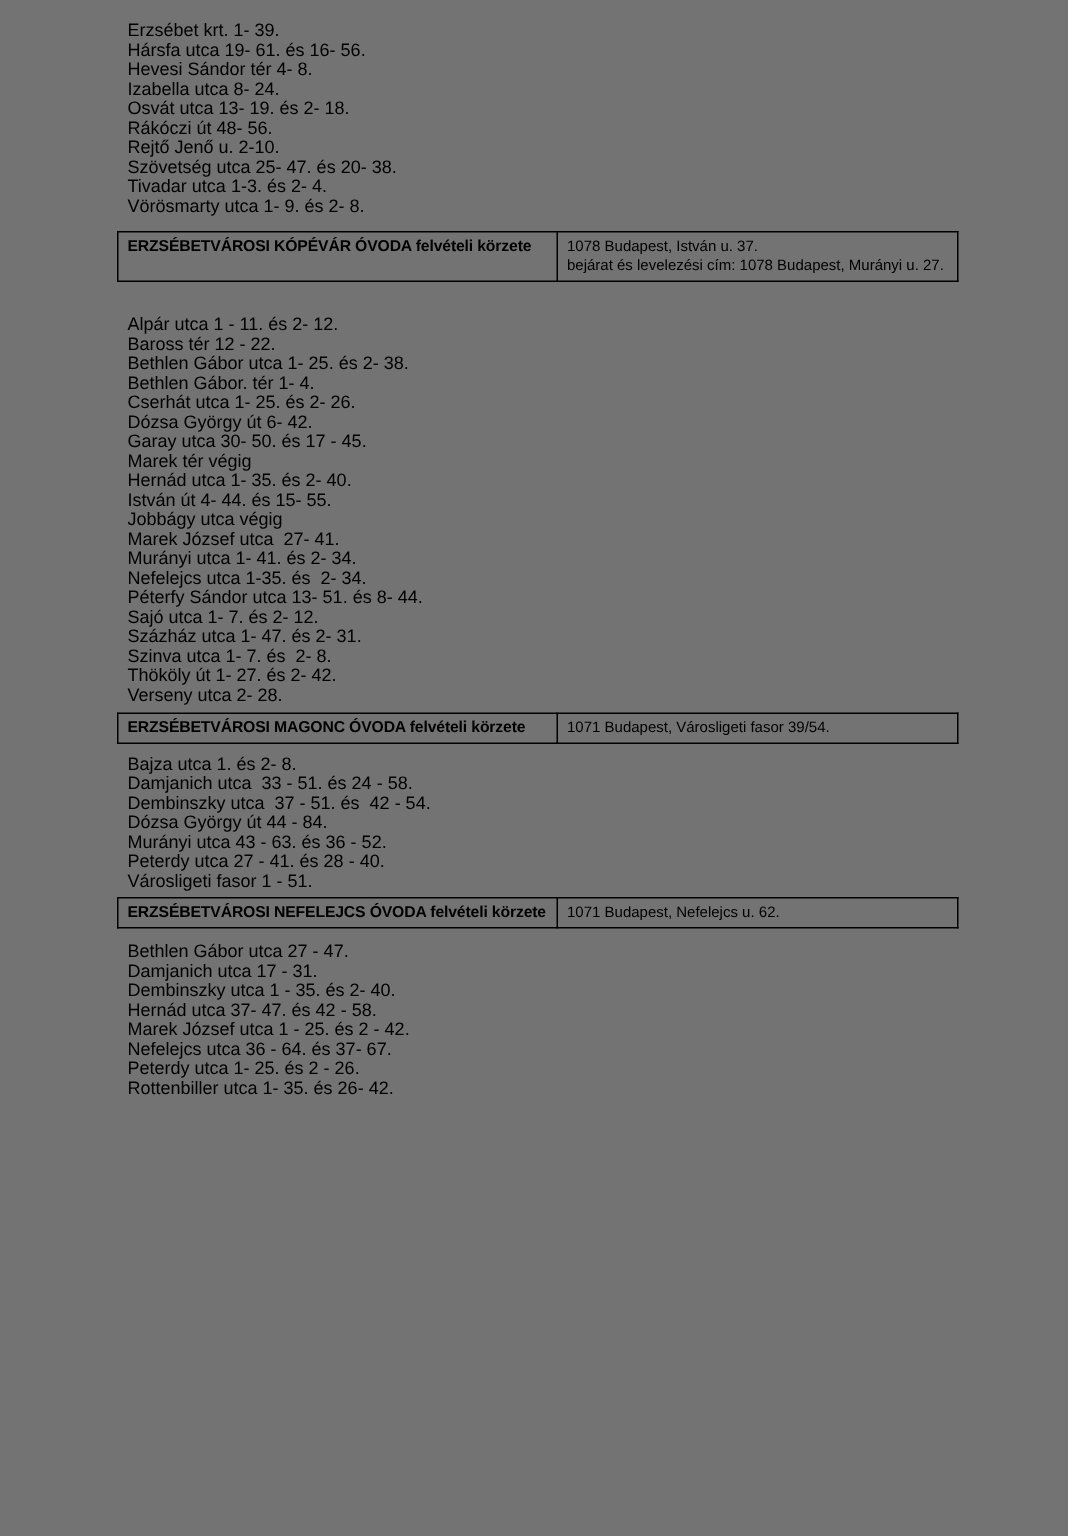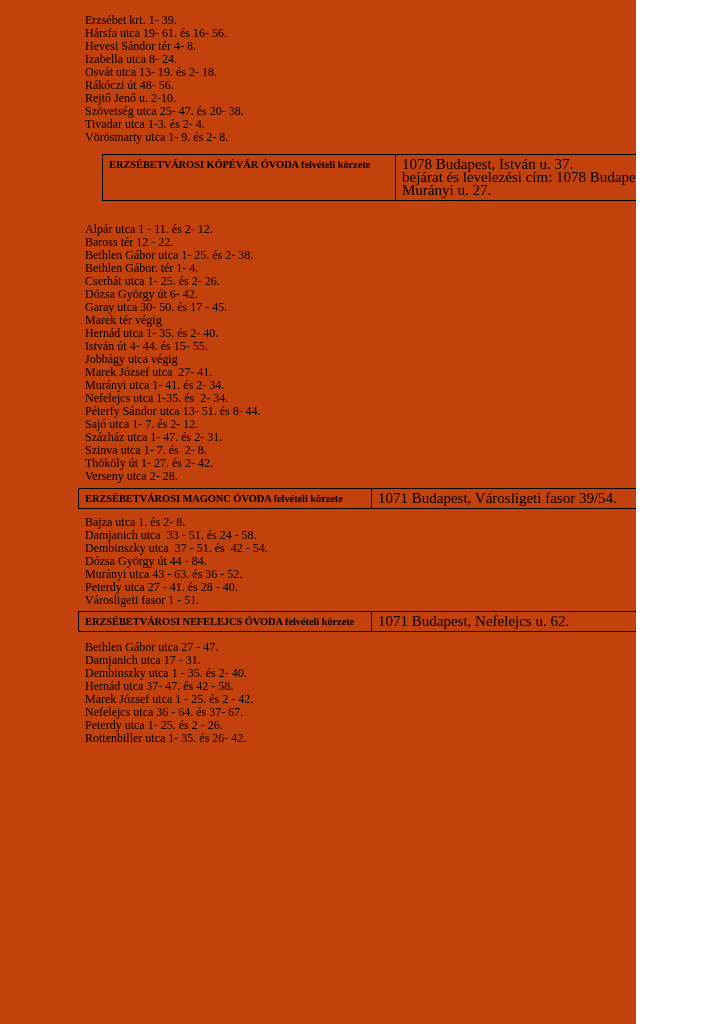--- a/index.html
+++ b/index.html
@@ -1,23 +1,23 @@
 <!DOCTYPE html>
 <html><head>
 <meta charset="utf-8">
 <style>
   html, body { margin: 0; padding: 0; background: #ffffff; }
   .page {
     position: relative;
-    width: 636px;
+    width: 712px;
     height: 1024px;
-    background: #c2410c;
+    background: #737373;
     box-sizing: border-box;
     padding: 14px 0 0 78px;
-    font-family: Liberation Serif, serif;
+    font-family: Liberation Sans, sans-serif;
     color: #000000;
     overflow: hidden;
   }
   .street-list { padding-left: 7px; }
   .street-line {
     font-size: 12px;
     line-height: 13px;
     white-space: pre-wrap;
   }
   .ovoda-table {
@@ -33,24 +33,24 @@
   }
   .title-cell {
     width: 282px;
     font-weight: bold;
     font-size: 10.5px;
     line-height: 13px;
     letter-spacing: -0.1px;
   }
   .title-cell.justify { text-align: justify; }
   .addr-cell {
-    font-size: 15px;
+    font-size: 10px;
     line-height: 13px;
   }
-  .mt-table-1 { margin-top: 10px; margin-left: 24px; }
+  .mt-table-1 { margin-top: 10px; }
   .mt-list-2  { margin-top: 22px; }
   .mt-table-2 { margin-top: 5px; }
   .mt-list-3  { margin-top: 7px; }
   .mt-table-3 { margin-top: 4px; }
   .mt-list-4  { margin-top: 9px; }
 </style>
 </head>
 <body>
 
 <div class="page">

